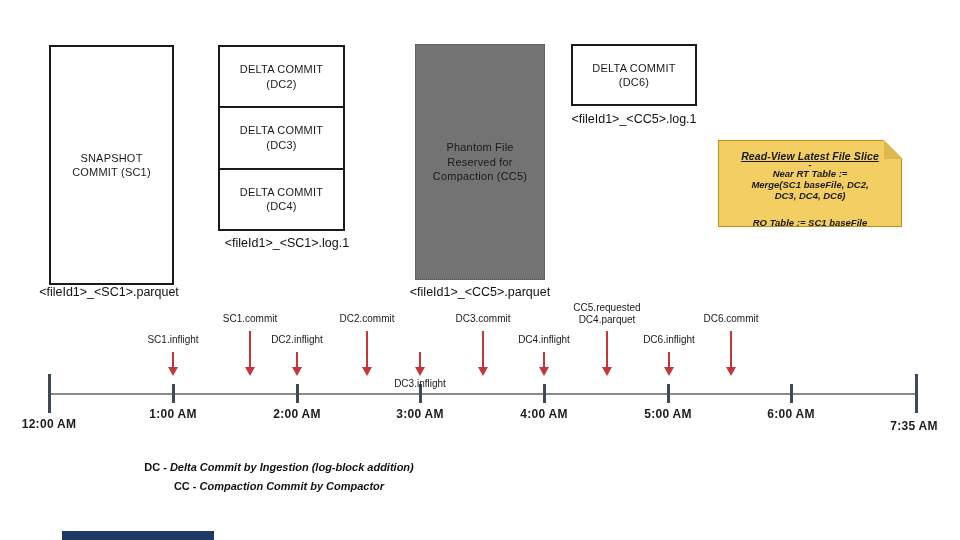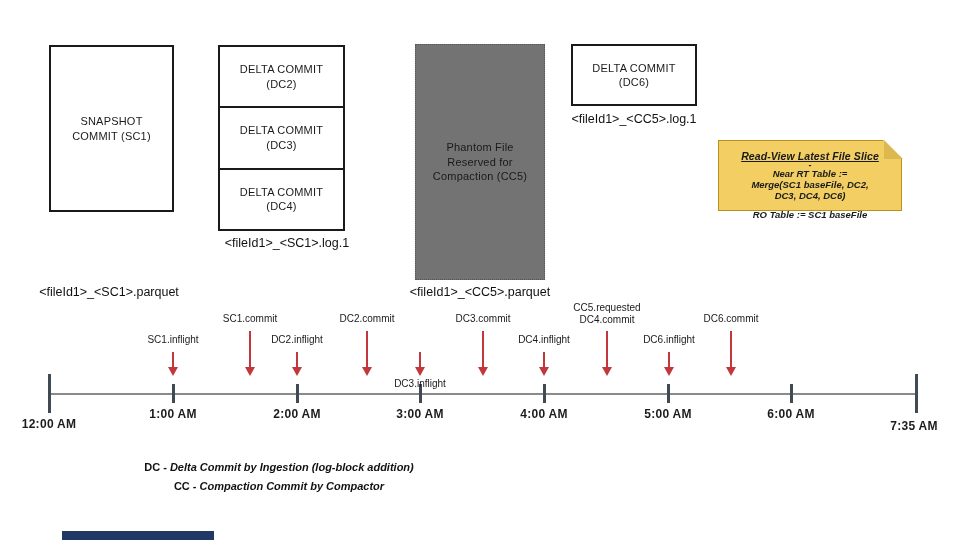--- a/index.html
+++ b/index.html
@@ -12,31 +12,31 @@
   .box{position:absolute;background:#fff;border:2px solid #1a1a1a;box-sizing:border-box;
        display:flex;flex-direction:column;align-items:center;justify-content:center;
        text-align:center;font-size:11px;line-height:14.5px;letter-spacing:.2px;}
   .stack{position:absolute;border:2px solid #1a1a1a;box-sizing:border-box;display:flex;flex-direction:column;background:#fff;}
   .stack .cell{flex:1;display:flex;flex-direction:column;align-items:center;justify-content:center;
        text-align:center;font-size:11px;line-height:14.5px;letter-spacing:.2px;}
   .stack .cell + .cell{border-top:2px solid #1a1a1a;}
   .phantom{border:1.5px dotted #555;background:#737373;}
   .file-label{position:absolute;transform:translateX(-50%);font-size:12.5px;color:#111;white-space:nowrap;}
   
-  .note{position:absolute;left:718px;top:140px;width:184px;height:71px;box-sizing:border-box;
+  .note{position:absolute;left:718px;top:140px;width:184px;height:87px;box-sizing:border-box;
         background:var(--note-fill);border:1.5px solid var(--note-border);
         display:flex;flex-direction:column;align-items:center;padding-top:9px;}
   .note::before{content:'';position:absolute;top:-1.5px;right:-1.5px;width:0;height:0;
         border-top:20px solid #fff;border-left:20px solid transparent;}
   .note::after{content:'';position:absolute;top:-1.5px;right:-1.5px;width:0;height:0;
         border-bottom:19px solid var(--note-fold);border-right:19px solid transparent;}
   .note-title{font-size:10.5px;font-weight:bold;font-style:italic;text-decoration:underline;letter-spacing:.1px;}
   .note-dash{font-size:9px;font-weight:bold;line-height:6px;}
   .note-body{font-size:9.5px;font-weight:bold;font-style:italic;line-height:11px;text-align:center;}
-  .note-ro{margin-top:8px;}
+  .note-ro{margin-top:16px;}
   
   .axis{position:absolute;left:49px;top:393px;width:868px;height:2px;background:var(--axis);}
   .tick{position:absolute;width:2.5px;background:var(--tick);}
   .tick.mid{top:384px;height:19px;}
   .tick.end{top:374px;height:39px;}
   .time-label{position:absolute;transform:translateX(-50%);font-size:12px;font-weight:bold;
         color:#1c1c1c;white-space:nowrap;letter-spacing:.3px;}
   
   .arrow{position:absolute;width:10px;display:flex;flex-direction:column;align-items:center;}
   .arrow.commit{top:331px;height:45px;}
@@ -52,21 +52,21 @@
   .legend-line{position:absolute;left:279px;transform:translateX(-50%);font-size:11px;font-weight:bold;
         color:#111;white-space:nowrap;}
   .legend-line .desc{font-style:italic;}
   .accent-bar{position:absolute;left:62px;top:531px;width:152px;height:9px;background:#1f3864;}
 </style>
 </head>
 <body>
 
 <div id="canvas">
 
-  <div class="box" style="left:49px;top:45px;width:125px;height:167px;">
+  <div class="box" style="left:49px;top:45px;width:125px;height:240px;">
     <span>SNAPSHOT</span>
     <span>COMMIT (SC1)</span>
   </div>
   <div class="file-label" style="left:109px;top:285px;">&lt;fileId1&gt;_&lt;SC1&gt;.parquet</div>
 
   <div class="stack" style="left:218px;top:45px;width:127px;height:186px;">
     <div class="cell">
       <span>DELTA COMMIT</span>
       <span>(DC2)</span>
     </div>
@@ -163,21 +163,21 @@
       <div class="head"></div>
     </div>
   <div class="arrow-label inflight-label" style="left:544px;">DC4.inflight</div>
 
   <div class="arrow commit" style="left:602px;">
       <div class="shaft"></div>
       <div class="head"></div>
     </div>
   <div class="arrow-label two-line" style="left:607px;">
     <div>CC5.requested</div>
-    <div>DC4.commit</div>
+    <div>DC4.parquet</div>
   </div>
 
   <div class="arrow inflight" style="left:664px;">
       <div class="shaft"></div>
       <div class="head"></div>
     </div>
   <div class="arrow-label inflight-label" style="left:669px;">DC6.inflight</div>
 
   <div class="arrow commit" style="left:726px;">
       <div class="shaft"></div>

